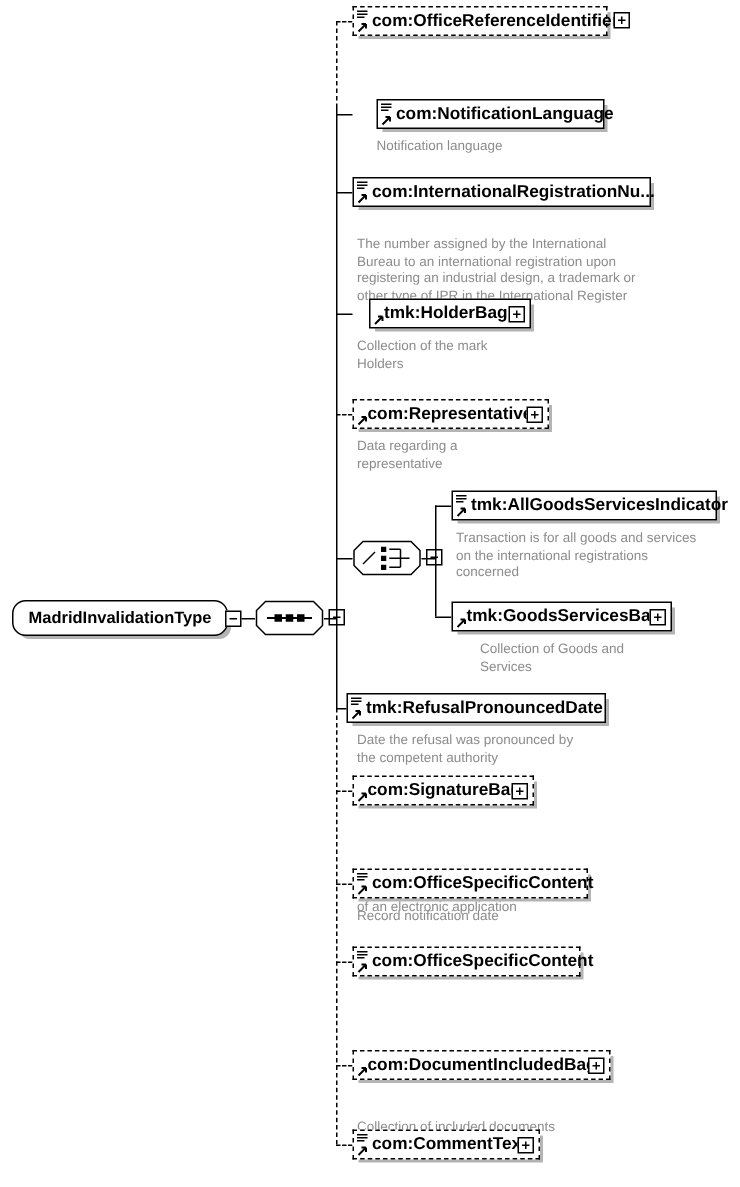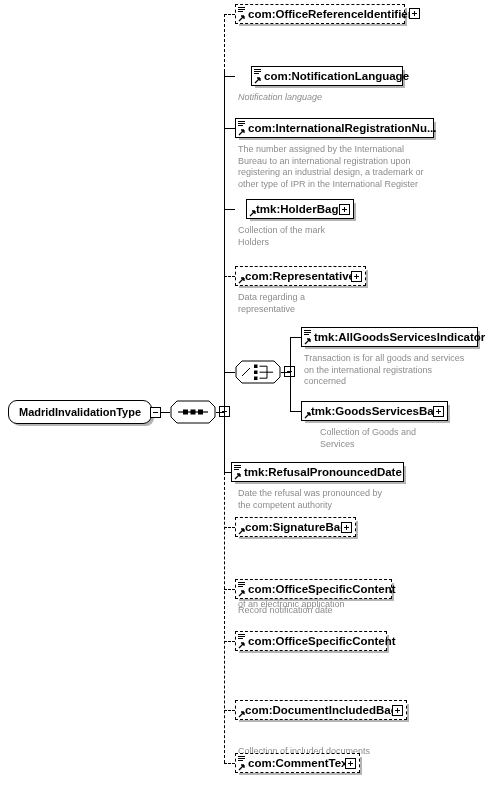--- a/index.html
+++ b/index.html
@@ -201,37 +201,37 @@
         <i></i>
         <i></i>
       </span>
     <span class="glyph-arrow">
       <svg width="8" height="8" viewBox="0 0 8 8">
           <path d="M1 7 L6 2 M6 2 L3 2 M6 2 L6 5" stroke="#000" stroke-width="1.3" fill="none"></path>
         </svg>
     </span>
     <span class="label">com:NotificationLanguage</span>
   </div>
-  <div class="anno" style="left:238px; top:92px; width:230px;font-style:italic;">Notification language</div>
+  <div class="anno" style="left:251px; top:92px; width:230px;">Notification language</div>
 
   <div class="line solid-h" style="left:224px; top:128px; width:11px;"></div>
   <div class="elbox" style="left:235px; top:118px; width:199px;">
     <span class="glyph-lines">
         <i></i>
         <i></i>
         <i></i>
       </span>
     <span class="glyph-arrow">
       <svg width="8" height="8" viewBox="0 0 8 8">
           <path d="M1 7 L6 2 M6 2 L3 2 M6 2 L6 5" stroke="#000" stroke-width="1.3" fill="none"></path>
         </svg>
     </span>
     <span class="label">com:InternationalRegistrationNu...</span>
   </div>
-  <div class="anno" style="left:238px; top:144px; width:250px;">The number assigned by the International
+  <div class="anno" style="left:238px; top:157px; width:250px;">The number assigned by the International
 Bureau to an international registration upon
 registering an industrial design, a trademark or
 other type of IPR in the International Register</div>
 
   <div class="line solid-h" style="left:224px; top:209px; width:11px;"></div>
   <div class="elbox noicon" style="left:235px; top:199px; width:108px;margin-left:11px;">
     <span class="glyph-arrow">
       <svg width="8" height="8" viewBox="0 0 8 8">
           <path d="M1 7 L6 2 M6 2 L3 2 M6 2 L6 5" stroke="#000" stroke-width="1.3" fill="none"></path>
         </svg>

